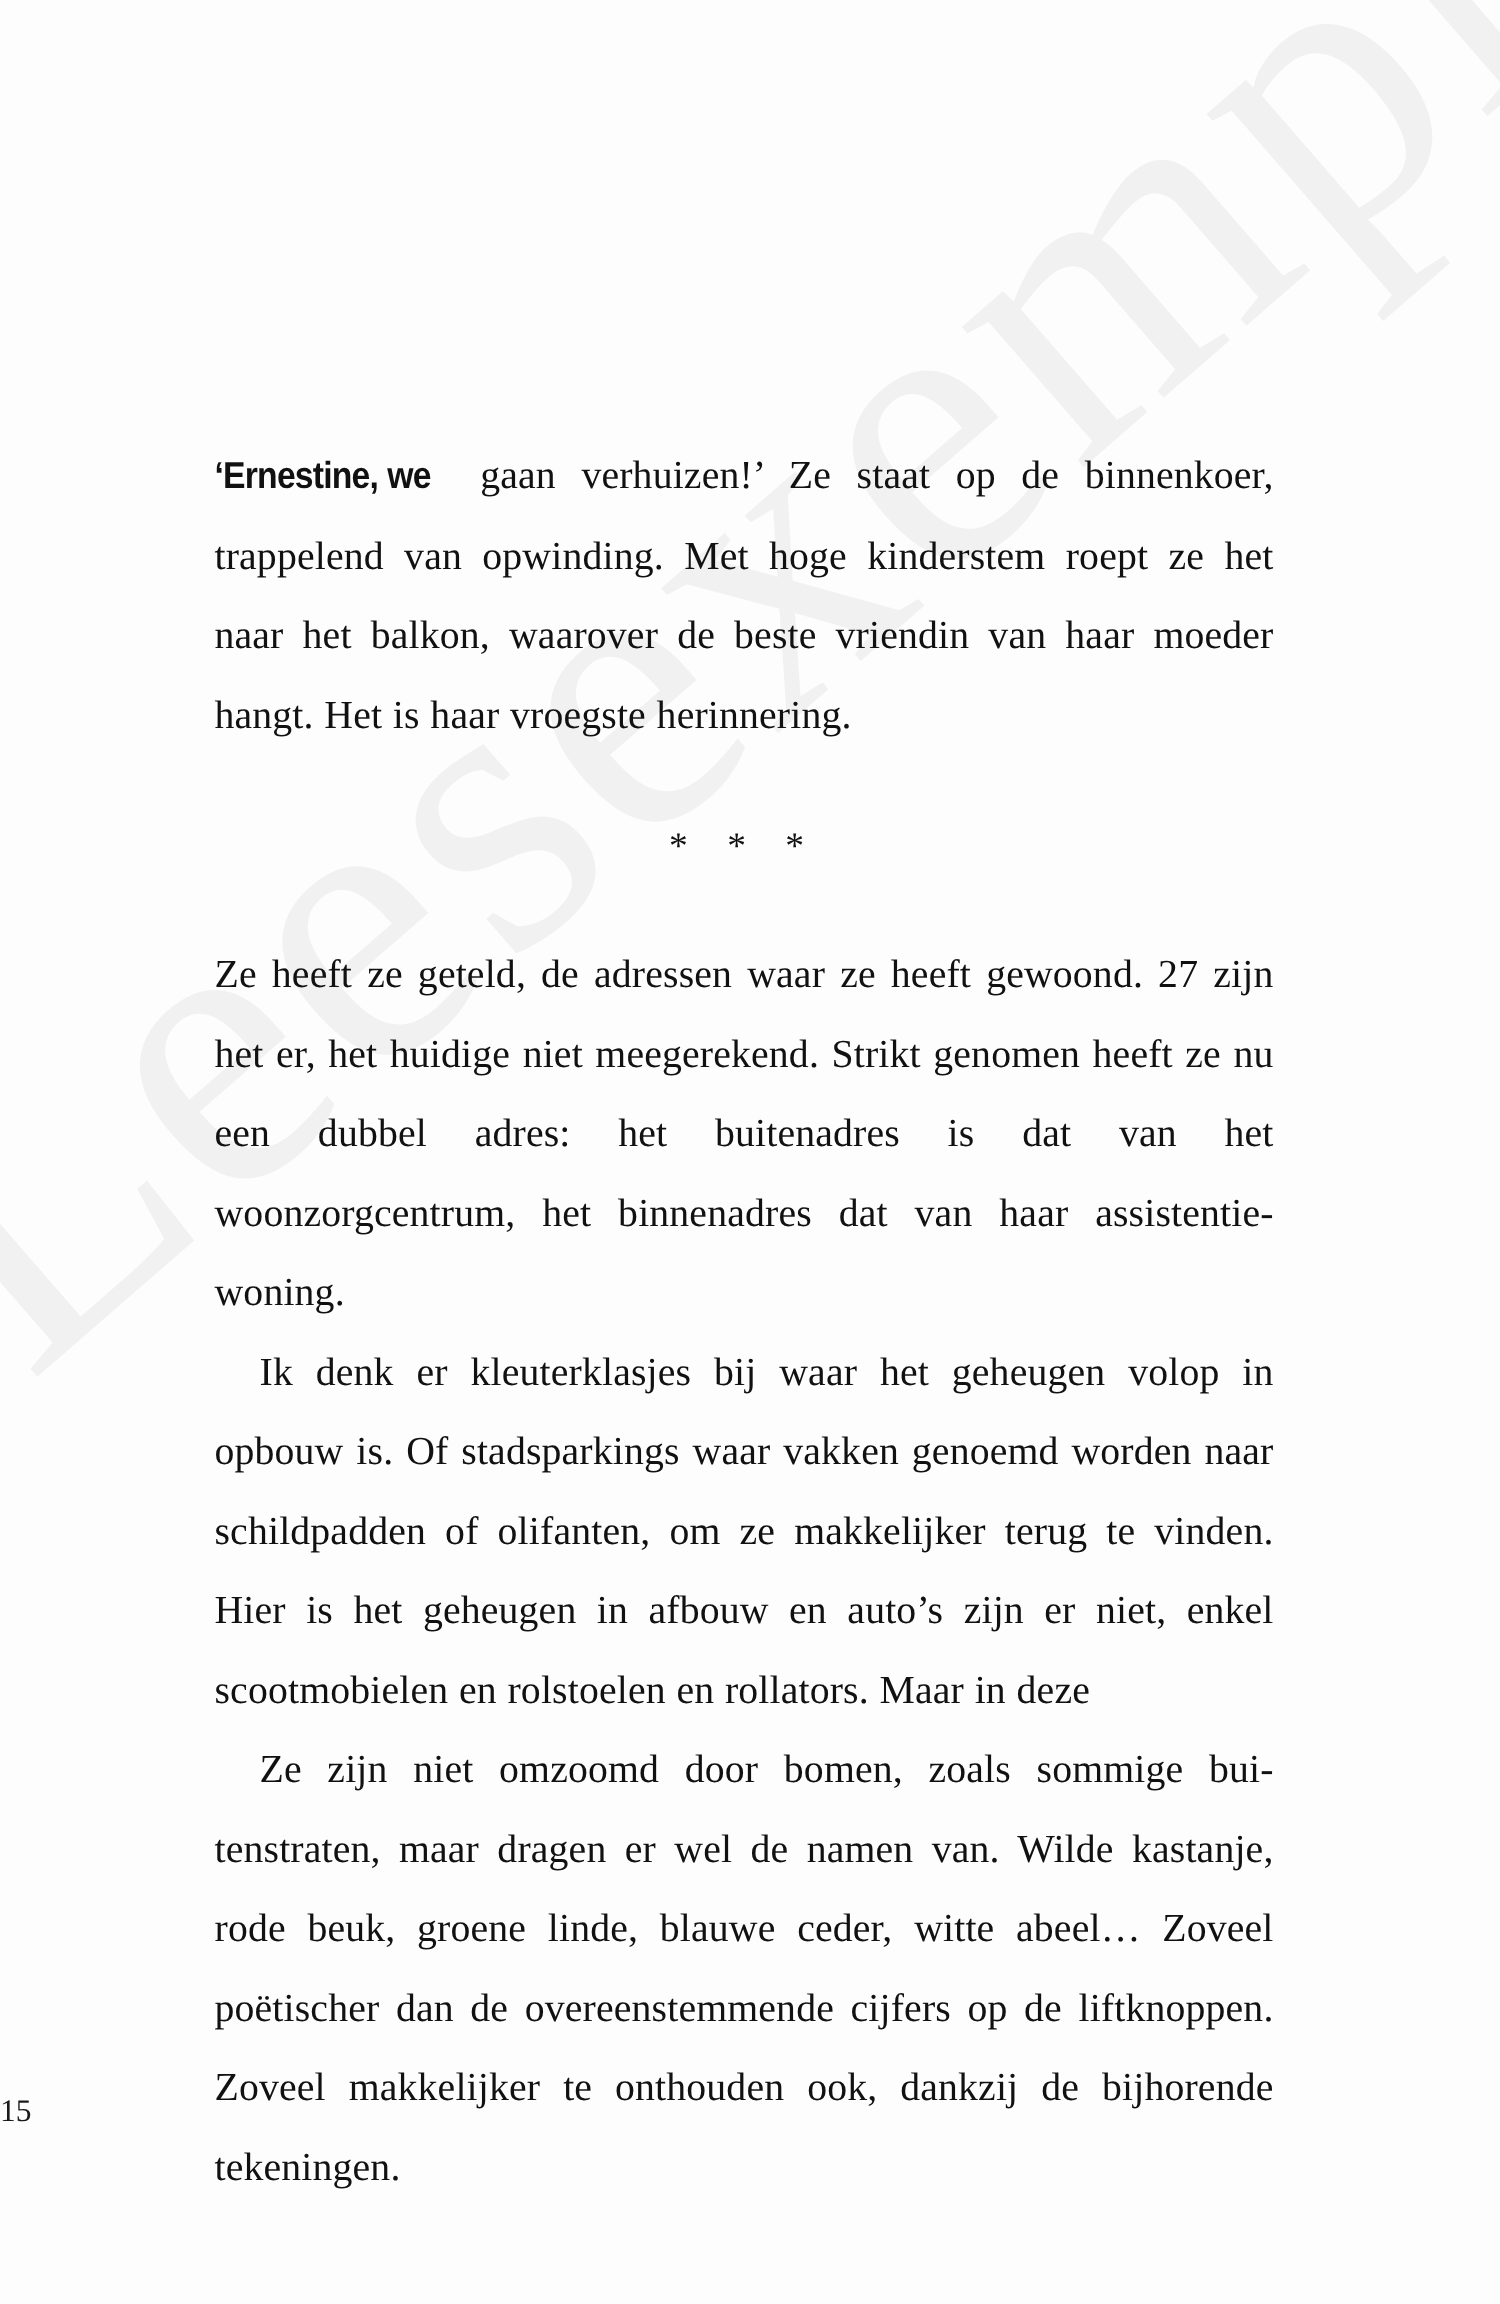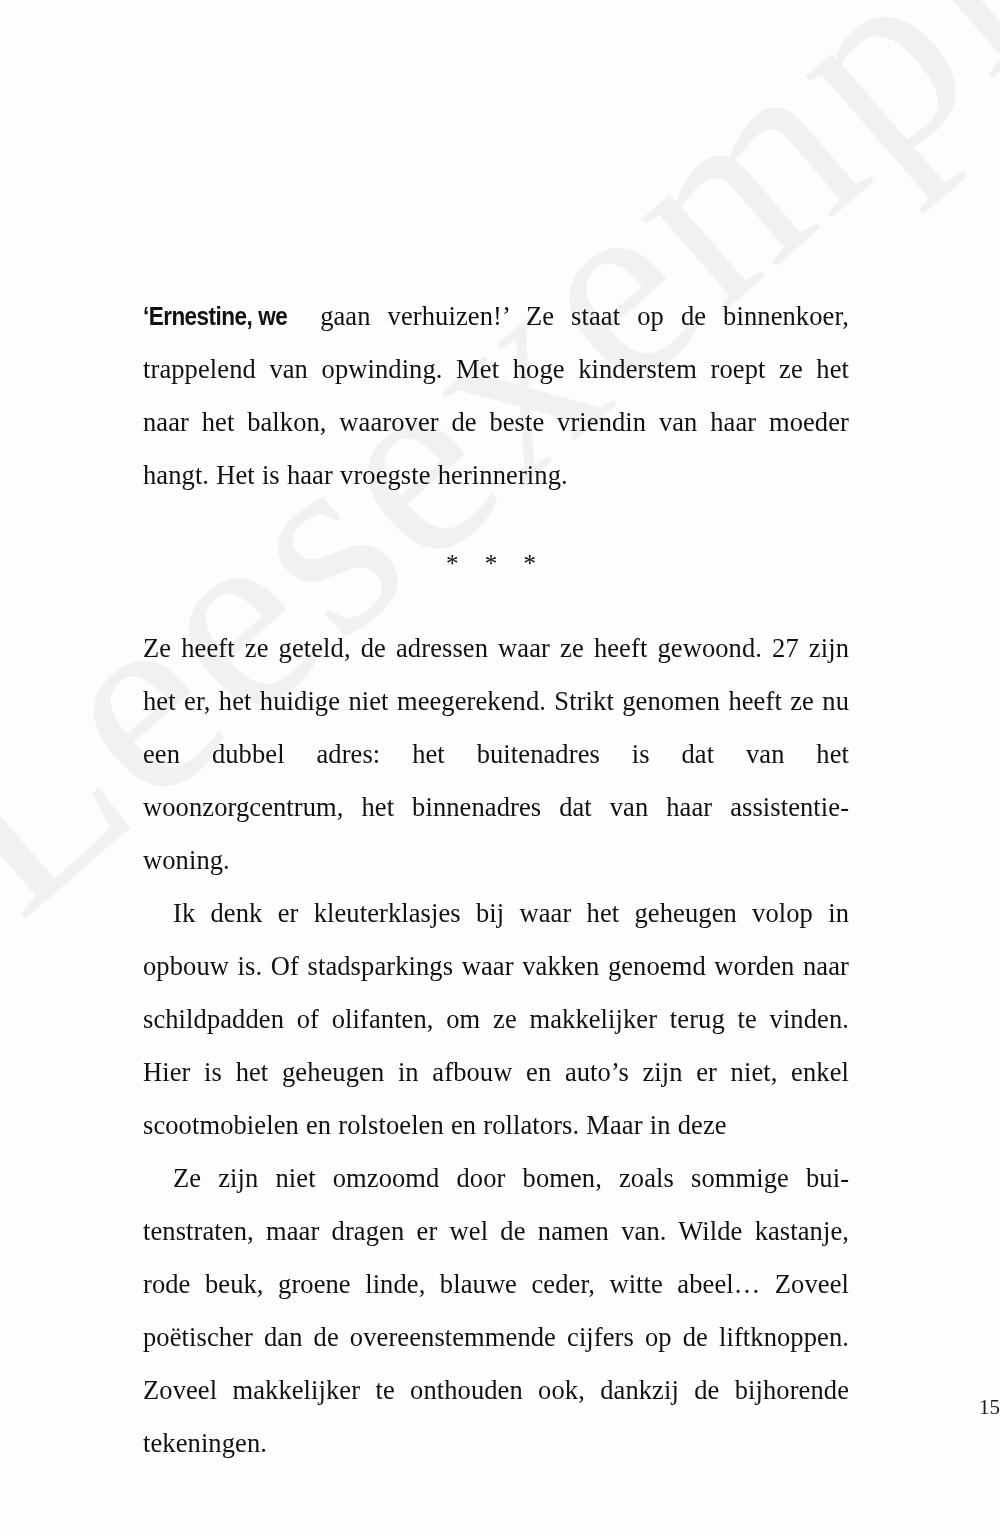--- a/index.html
+++ b/index.html
@@ -93,21 +93,21 @@
 
   .gap-before-divider { height: 41px; }
   .gap-after-divider  { height: 37px; }
 
   
   .folio {
     position: absolute;
     left: 0;
     top: 1395px;
     width: 1000px;
-    text-align: right;
+    text-align: left;
     font-size: 21px;
     color: #1a1a1a;
     z-index: 2;
   }
 </style>
 </head>
 <body>
 
 <div class="page">
 

